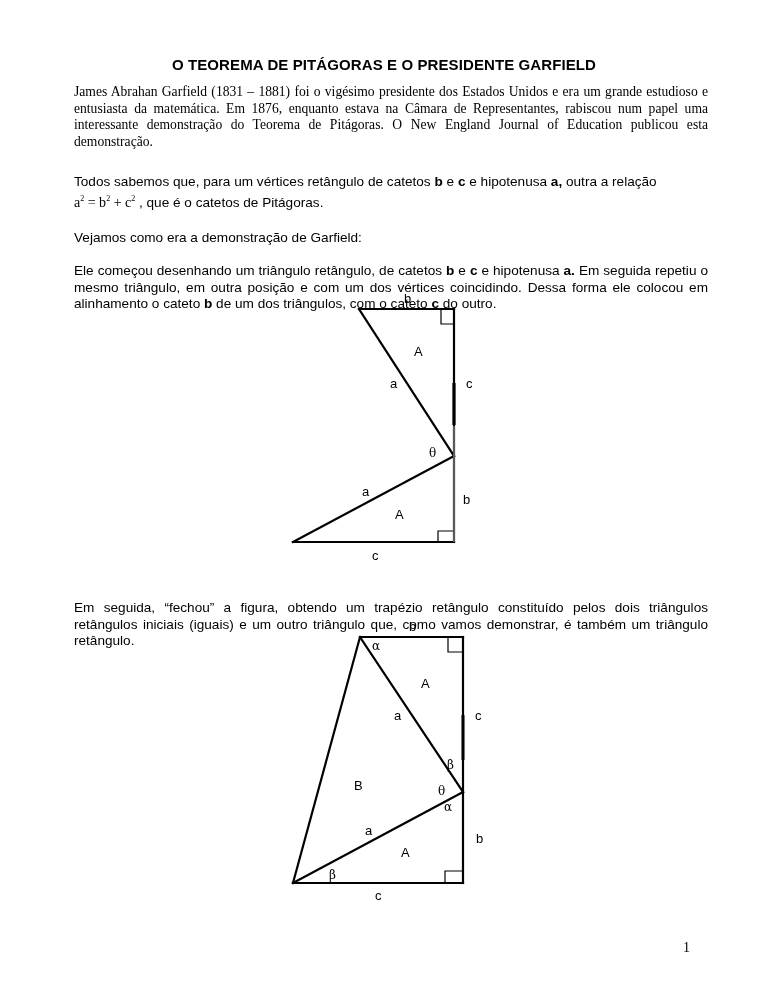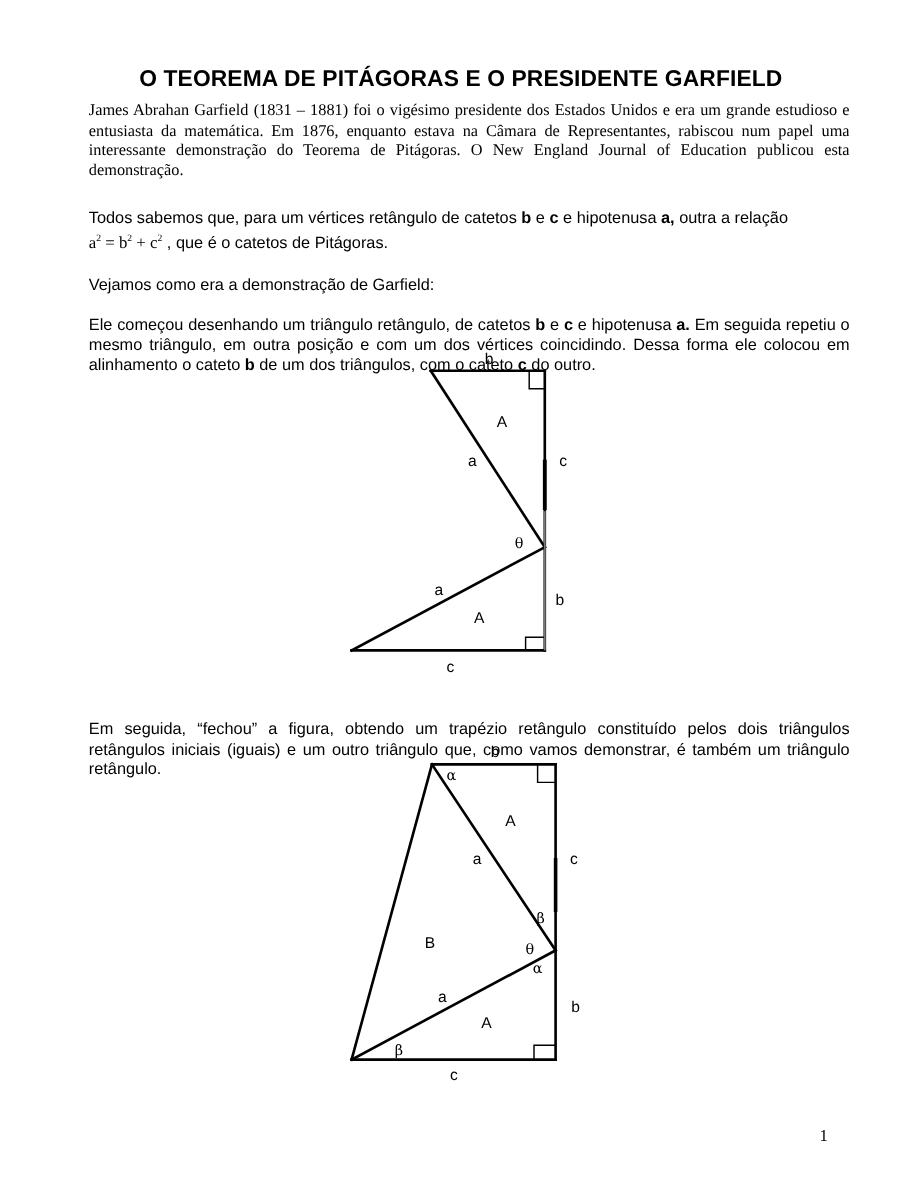--- a/index.html
+++ b/index.html
@@ -1,19 +1,19 @@
 <!DOCTYPE html>
 <html><head>
 <meta charset="utf-8">
 <style>
   html, body { margin:0; padding:0; background:#ffffff; }
   body { width:768px; height:994px; position:relative; overflow:hidden;
          font-family:"Liberation Sans", sans-serif; color:#000; }
   .title { position:absolute; left:0; top:56px; width:768px; text-align:center;
-           font-weight:bold; font-size:19px; letter-spacing:0.1px; }
+           font-weight:bold; font-size:15px; letter-spacing:0.1px; }
   .para { position:absolute; left:74px; width:634px; font-size:13.6px; line-height:16.6px;
           text-align:justify; }
   .para.last-left { text-align-last:left; }
   .para b { font-weight:bold; }
   .eq { font-family:Liberation Serif, serif; font-size:14px;margin-top:47px; }
   .eq sup { font-size:8px; vertical-align:6px; }
   .figure { position:absolute; }
   .figure svg { display:block; }
   .figure text { font-family:"Liberation Sans", sans-serif; font-size:13px; }
   .figure text.greek { font-family:"DejaVu Serif", serif; font-size:12px; }

